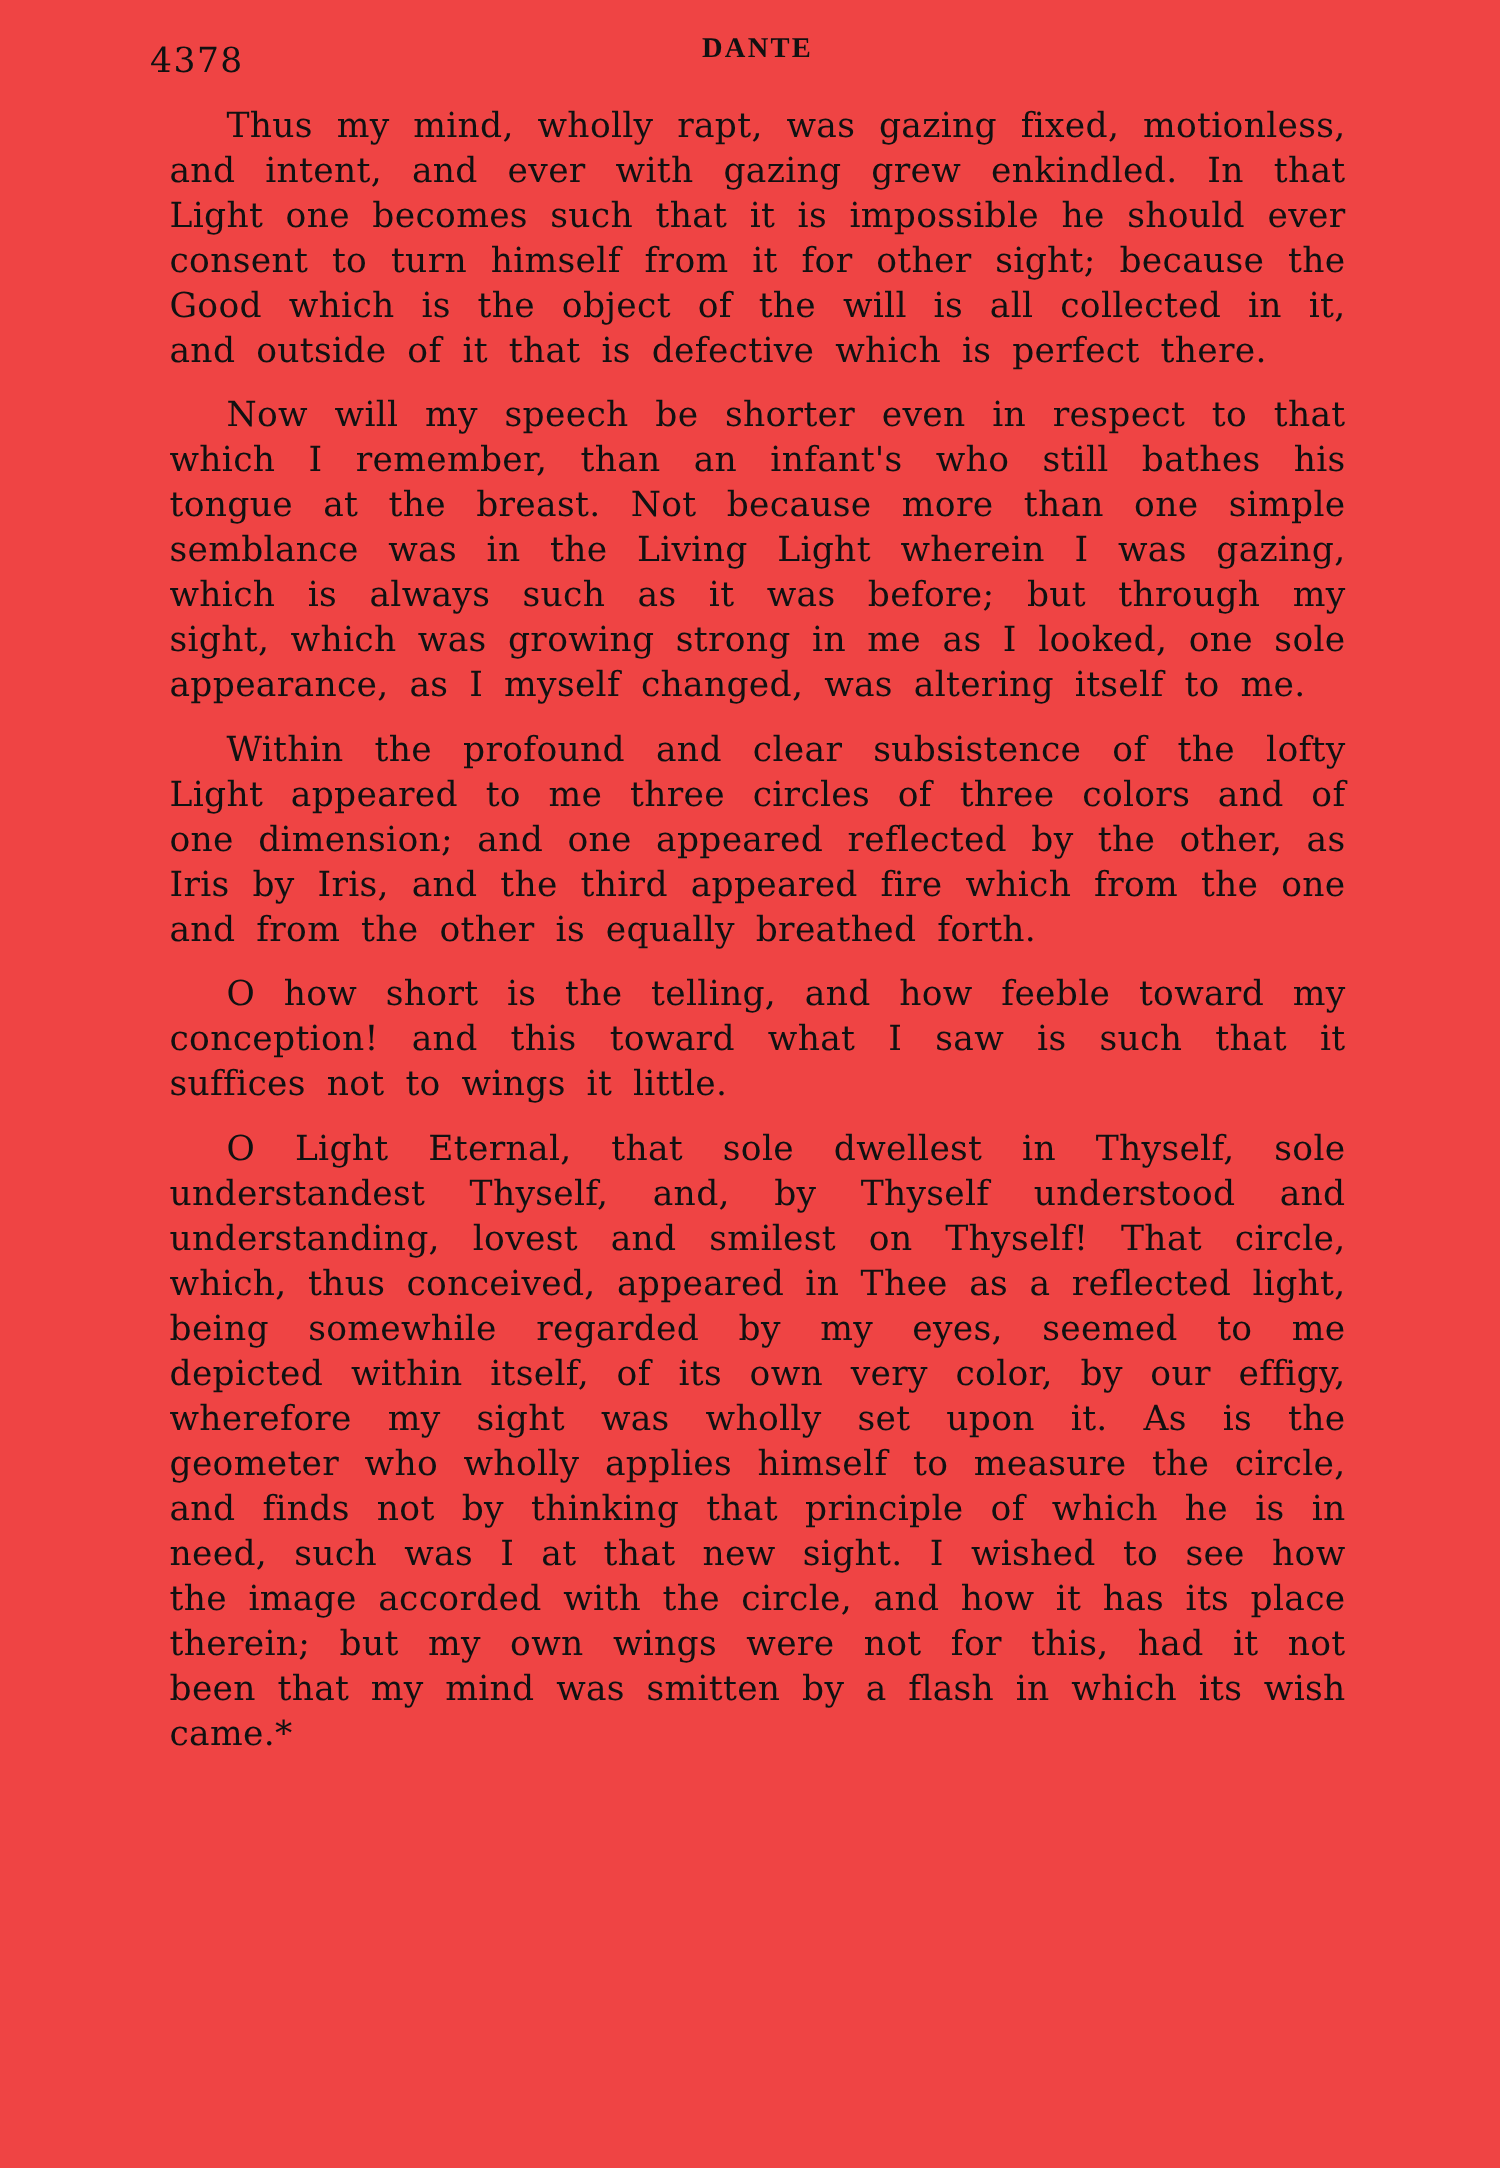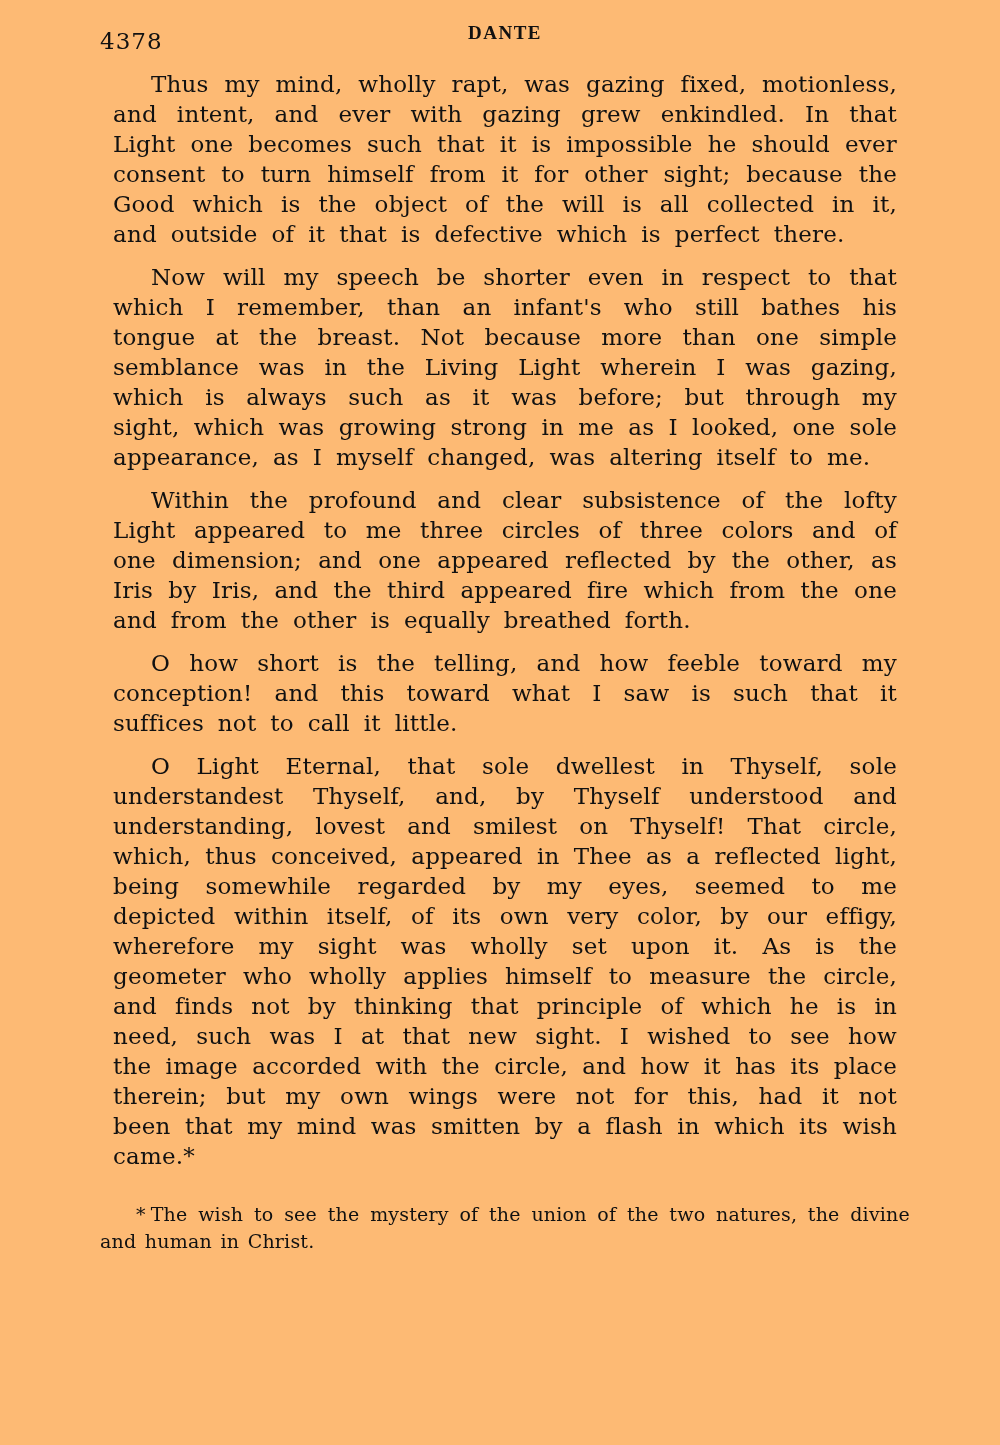--- a/index.html
+++ b/index.html
@@ -5,21 +5,21 @@
   html, body {
     margin: 0;
     padding: 0;
     background: #ffffff;
   }
   .page {
     position: relative;
     width: 1000px;
     height: 1445px;
     box-sizing: border-box;
-    background: #fdba74;
+    background: #ef4444;
     color: #111111;
     font-family: "DejaVu Serif", "Liberation Serif", serif;
     padding: 22px 90px 0 100px;
     overflow: hidden;
   }
   .running-head {
     position: relative;
     height: 34px;
   }
   .folio {
@@ -76,21 +76,20 @@
 
   <div class="running-head">
     <span class="folio">4378</span>
     <span class="head-title">DANTE</span>
   </div>
 
   <div class="body-text">
     <p>Thus my mind, wholly rapt, was gazing fixed, motionless, and intent, and ever with gazing grew enkindled.  In that Light one becomes such that it is impossible he should ever consent to turn himself from it for other sight; because the Good which is the object of the will is all collected in it, and outside of it that is defective which is perfect there.</p>
     <p>Now will my speech be shorter even in respect to that which I remember, than an infant's who still bathes his tongue at the breast.  Not because more than one simple semblance was in the Living Light wherein I was gazing, which is always such as it was before; but through my sight, which was growing strong in me as I looked, one sole appearance, as I myself changed, was altering itself to me.</p>
     <p>Within the profound and clear subsistence of the lofty Light appeared to me three circles of three colors and of one dimension; and one appeared reflected by the other, as Iris by Iris, and the third appeared fire which from the one and from the other is equally breathed forth.</p>
-    <p>O how short is the telling, and how feeble toward my conception! and this toward what I saw is such that it suffices not to call it little.</p>
+    <p>O how short is the telling, and how feeble toward my conception! and this toward what I saw is such that it suffices not to wings it little.</p>
     <p>O Light Eternal, that sole dwellest in Thyself, sole understandest Thyself, and, by Thyself understood and understanding, lovest and smilest on Thyself!  That circle, which, thus conceived, appeared in Thee as a reflected light, being somewhile regarded by my eyes, seemed to me depicted within itself, of its own very color, by our effigy, wherefore my sight was wholly set upon it.  As is the geometer who wholly applies himself to measure the circle, and finds not by thinking that principle of which he is in need, such was I at that new sight.  I wished to see how the image accorded with the circle, and how it has its place therein; but my own wings were not for this, had it not been that my mind was smitten by a flash in which its wish came.*</p>
   </div>
 
   <div class="footnotes">
-    <p><span class="fn-marker">*</span><span>The wish to see the mystery of the union of the two natures, the divine and human in Christ.</span></p>
   </div>
 
 </div>
 
 </body></html>

